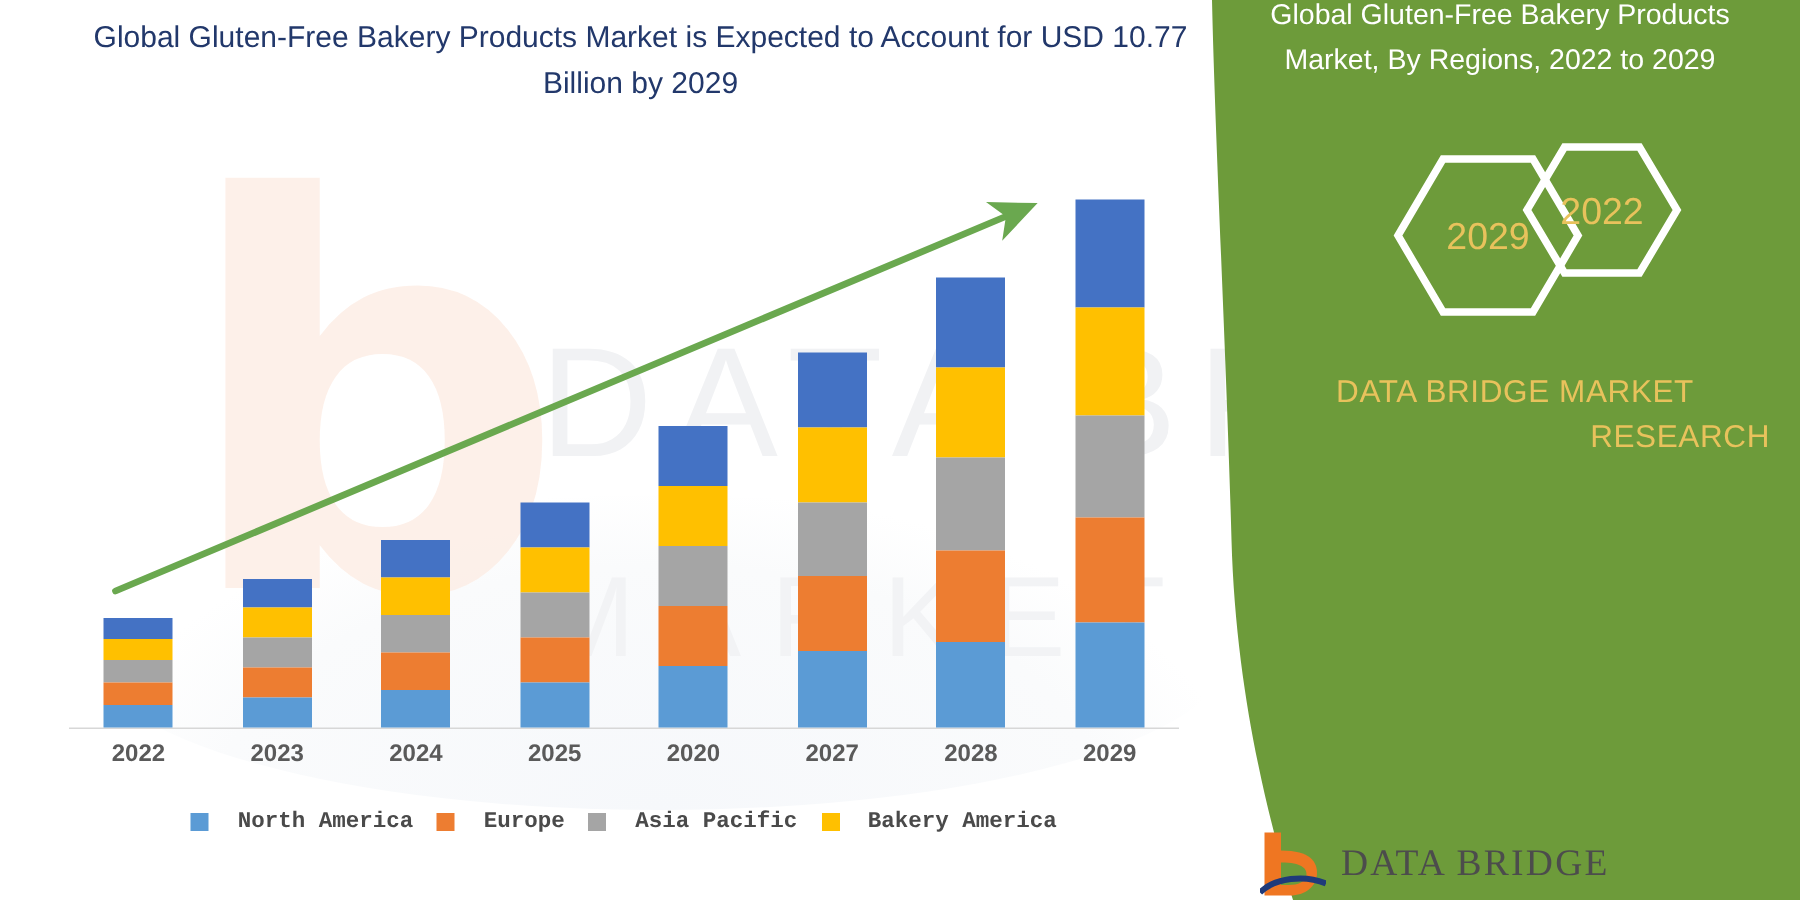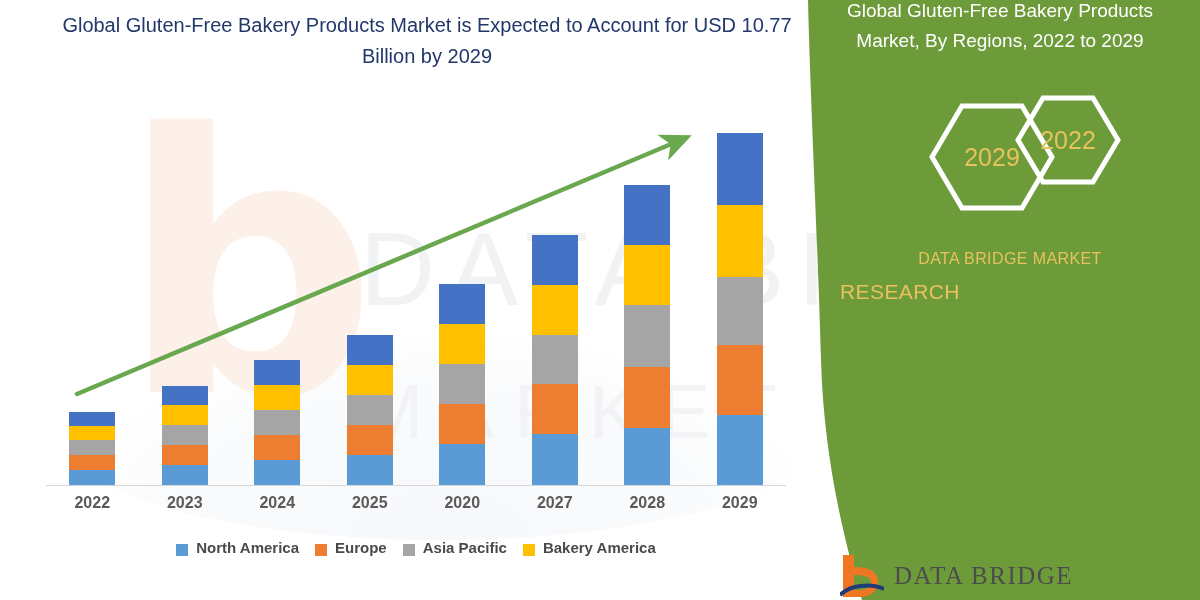--- a/index.html
+++ b/index.html
@@ -131,26 +131,27 @@
     position: absolute;
     left: 46px; top: 539px;
     width: 740px;
     display: flex;
     justify-content: center;
     align-items: center;
     gap: 16px;
   }
   .legend-item {
     display: flex;
-    align-items: flex-end;
-    gap: 8px;
+    align-items: center;
+    gap: 19px;
     font-size: 15px;
     font-weight: 700;
     color: #4a4a4a;
     white-space: nowrap;
+    font-family: Liberation Mono, monospace;
   }
   .legend-swatch {
     width: 12px; height: 12px;
     flex: 0 0 12px;
   }
 
   
   .trend-arrow {
     position: absolute;
     left: 0; top: 0;
@@ -185,30 +186,30 @@
     position: absolute;
     left: 130px; top: 90px;
     width: 230px; height: 135px;
     z-index: 6;
   }
   .brand-line1 {
     position: absolute;
     left: 50px; top: 250px;
     width: 340px;
     text-align: center;
-    font-size: 16px;
+    font-size: 21px;
     letter-spacing: 0.4px;
     color: #e8c25c;
     z-index: 6;
   }
   .brand-line2 {
     position: absolute;
     left: 50px; top: 280px;
     width: 340px;
-    text-align: left;
+    text-align: right;
     font-size: 21px;
     letter-spacing: 0.4px;
     color: #e8c25c;
     z-index: 6;
   }
 
   
   .footer-logo {
     position: absolute;
     left: 840px; top: 552px;

